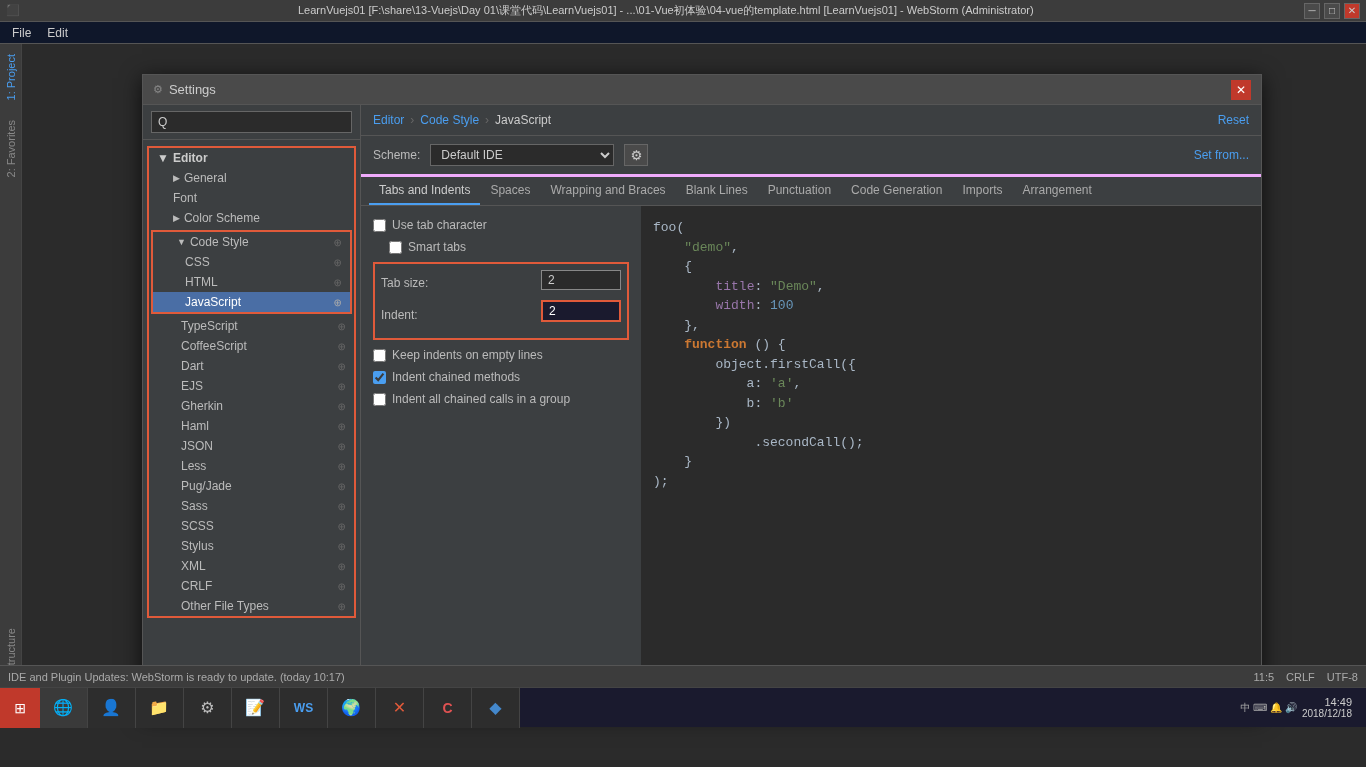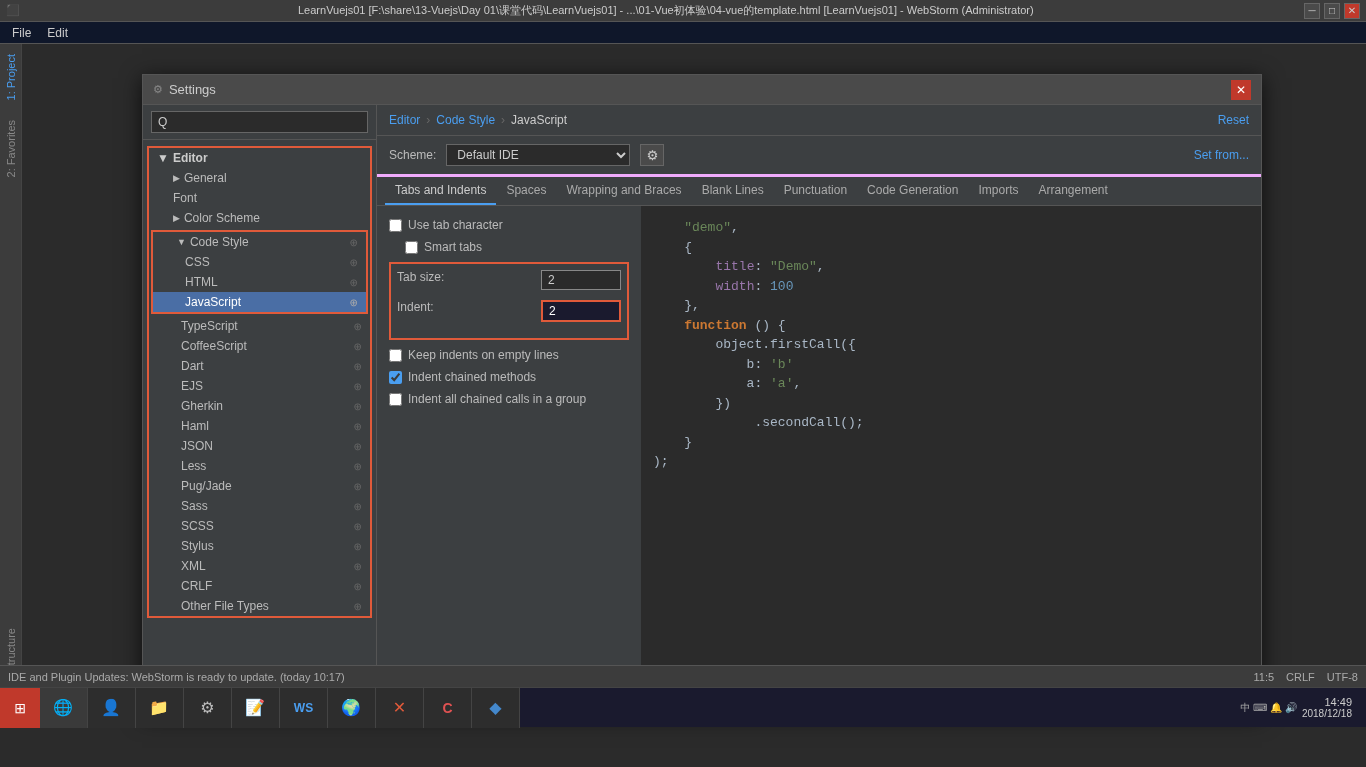--- a/index.html
+++ b/index.html
@@ -61,21 +61,21 @@
     
     .tabs { display: flex; border-bottom: 1px solid #555; background: #3c3f41; padding: 0 8px; }
     .tab { padding: 6px 10px; font-size: 12px; color: #aaa; cursor: pointer; border-bottom: 2px solid transparent; }
     .tab.active { color: #ccc; border-bottom-color: #4a9ef0; }
 
     
     .settings-panel { display: flex; flex: 1; overflow: hidden; }
     .settings-left { flex: 1; padding: 12px; overflow-y: auto; }
     .settings-right { width: 620px; background: #2b2b2b; font-family: 'Consolas', 'Courier New', monospace; font-size: 13px; padding: 12px; overflow-y: auto; }
 
-    .setting-row { display: flex; align-items: flex-start; margin-bottom: 10px; gap: 4px; }
+    .setting-row { display: flex; align-items: flex-end; margin-bottom: 10px; gap: 20px; }
     .setting-label { color: #bbb; font-size: 12px; min-width: 140px; }
     .setting-input { background: #2b2b2b; border: 1px solid #888; color: #ccc; padding: 2px 6px; width: 80px; font-size: 12px; }
     .setting-input.highlighted { border: 2px solid #e05a3a; background: #1a1a2e; color: #fff; }
     .checkbox-row { display: flex; align-items: flex-end; gap: 6px; margin-bottom: 8px; }
     .checkbox-label { color: #bbb; font-size: 12px; }
     input[type="checkbox"] { accent-color: #4a9ef0; }
 
     
     .code-line { line-height: 1.5; white-space: pre; }
     .code-keyword { color: #cc7832; font-weight: bold; }
@@ -312,29 +312,30 @@
                   <label class="checkbox-label" for="cb-chained">Indent chained methods</label>
                 </div>
 
                 <div class="checkbox-row">
                   <input type="checkbox" id="cb-all-chained" style="">
                   <label class="checkbox-label" for="cb-all-chained">Indent all chained calls in a group</label>
                 </div>
               </div>
 
               <div class="settings-right">
+                <div class="code-line code-normal">foo(</div>
                 <div class="code-line"><span class="code-normal">    </span><span class="code-string">"demo"</span><span class="code-normal">,</span></div>
                 <div class="code-line code-normal">    {</div>
                 <div class="code-line"><span class="code-normal">        </span><span class="code-key">title</span><span class="code-normal">: </span><span class="code-string">"Demo"</span><span class="code-normal">,</span></div>
                 <div class="code-line"><span class="code-normal">        </span><span class="code-key">width</span><span class="code-normal">: </span><span class="code-number">100</span></div>
                 <div class="code-line code-normal">    },</div>
                 <div class="code-line"><span class="code-normal">    </span><span class="code-keyword">function</span><span class="code-normal"> () {</span></div>
                 <div class="code-line"><span class="code-normal">        object.firstCall({</span></div>
+                <div class="code-line"><span class="code-normal">            a: </span><span class="code-string">'a'</span><span class="code-normal">,</span></div>
                 <div class="code-line"><span class="code-normal">            b: </span><span class="code-string">'b'</span></div>
-                <div class="code-line"><span class="code-normal">            a: </span><span class="code-string">'a'</span><span class="code-normal">,</span></div>
                 <div class="code-line code-normal">        })</div>
                 <div class="code-line"><span class="code-normal">             .secondCall();</span></div>
                 <div class="code-line code-normal">    }</div>
                 <div class="code-line code-normal">);</div>
               </div>
             </div>
 
             <div class="dialog-footer">
               <button class="help-btn">?</button>
               <button class="btn btn-ok">OK</button>

